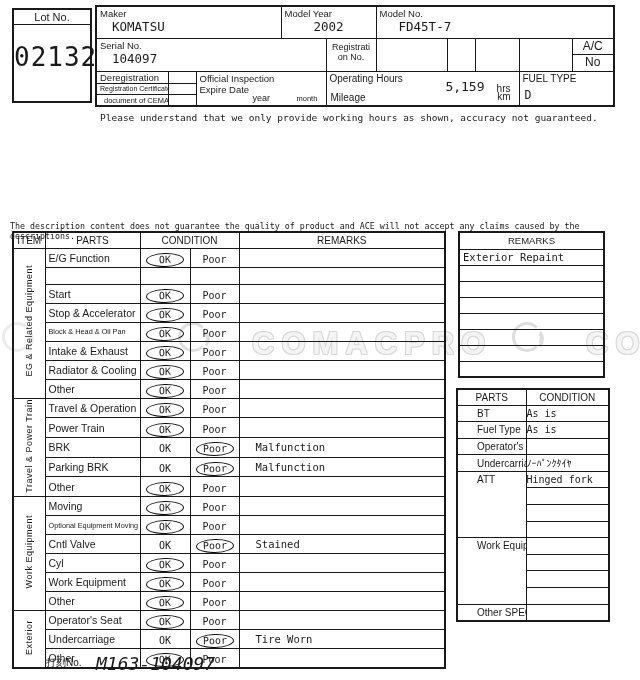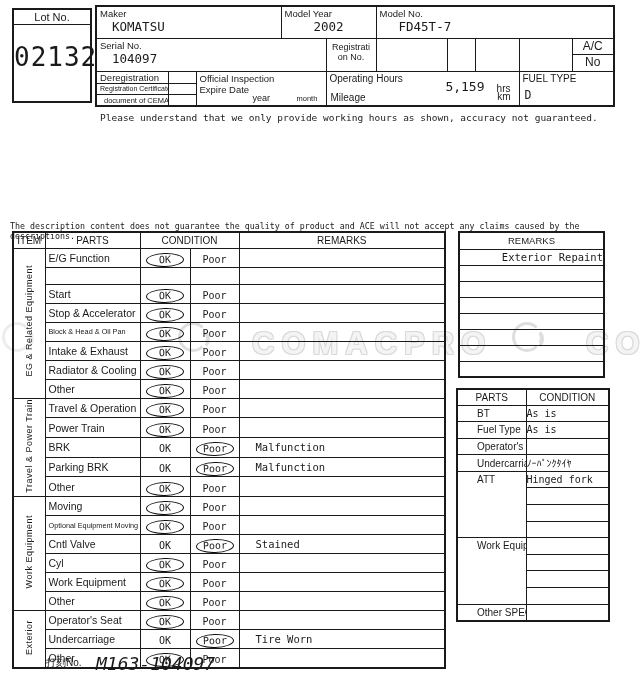--- a/index.html
+++ b/index.html
@@ -62,21 +62,21 @@
   .mark{ display:inline-block; width:38px; font-family:"DejaVu Sans Mono", monospace; font-size:10px;
          line-height:12px; text-align:center; border:1.6px solid transparent; border-radius:50%; }
   .mark.circled{ border-color:#0d0d0d; transform:rotate(-1.5deg); }
   .remark-cell{ font-family:"DejaVu Sans Mono", monospace; font-size:10.5px; padding-left:16px;margin-left:44px; }
   .item-cell{ text-align:center; vertical-align:middle; padding:0; }
   .vtext{ display:inline-block; writing-mode:vertical-rl; transform:rotate(180deg);
           font-size:9px; line-height:13px; white-space:normal; max-height:100%; letter-spacing:0.5px; }
 
   
   .remarks-table{ position:absolute; left:458px; top:231px; width:147px; border:2px solid var(--ink); }
-  .remarks-table th, .remarks-table td{ border:1px solid var(--ink); overflow:hidden; white-space:nowrap;text-align:right; }
+  .remarks-table th, .remarks-table td{ border:1px solid var(--ink); overflow:hidden; white-space:nowrap; }
   .remarks-table th{ height:17px; font-size:9.5px; font-weight:normal; text-align:center; }
   .remarks-table td{ height:16px; font-family:"DejaVu Sans Mono", monospace; font-size:10.5px; padding-left:3px; }
 
   
   .spec-table{ position:absolute; left:456px; top:388px; width:152px; border:2px solid var(--ink); }
   .spec-table th, .spec-table td{ border:1px solid var(--ink); overflow:hidden; white-space:nowrap; }
   .spec-table th{ height:16px; font-size:10px; font-weight:normal; text-align:center; }
   .spec-table td{ height:16.6px; font-size:10px; }
   .spec-part{ padding-left:19px; vertical-align:middle; }
   .spec-part.top{ vertical-align:top; padding-top:2px; }

